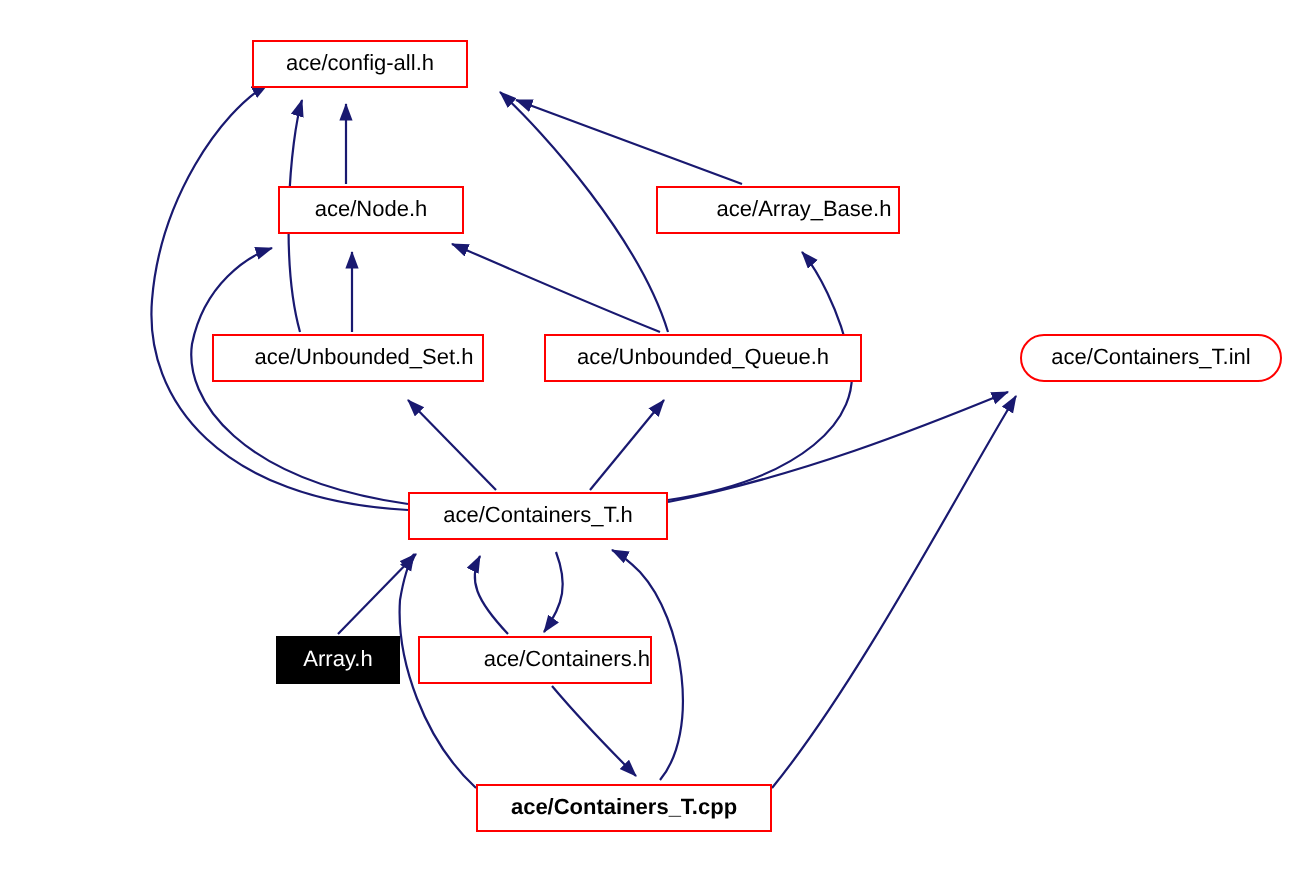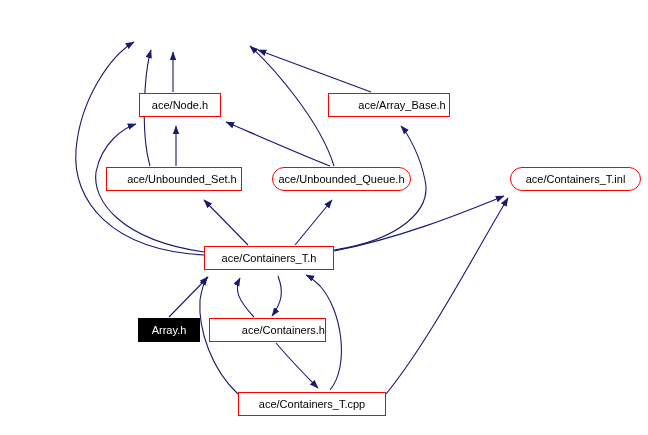--- a/index.html
+++ b/index.html
@@ -88,41 +88,44 @@
       <path d="M278,276 C284,292 282,302 272,316"></path>
 
       <path d="M238,394 C212,370 198,330 200,300 C202,288 204,282 207,277"></path>
 
       <path d="M330,390 C350,366 342,310 320,286 C314,280 310,277 306,275"></path>
 
       <path d="M276,343 C292,362 308,378 318,388"></path>
     </g>
   </svg>
 
-  <div class="node" style="left:139px;top:93px;width:82px;height:24px;">
+  <div class="node" style="left:126px;top:20px;width:108px;height:24px;">
+    <span>ace/config-all.h</span>
+  </div>
+  <div class="node" style="left:139px;top:93px;width:93px;height:24px;">
     <span>ace/Node.h</span>
   </div>
   <div class="node" style="left:328px;top:93px;width:122px;height:24px;padding-left:26px;">
     <span>ace/Array_Base.h</span>
   </div>
   <div class="node" style="left:106px;top:167px;width:136px;height:24px;padding-left:16px;">
     <span>ace/Unbounded_Set.h</span>
   </div>
-  <div class="node" style="left:272px;top:167px;width:139px;height:24px;border-radius:12px;">
+  <div class="node" style="left:272px;top:167px;width:159px;height:24px;">
     <span>ace/Unbounded_Queue.h</span>
   </div>
   <div class="node" style="left:510px;top:167px;width:131px;height:24px;border-radius:12px;">
     <span>ace/Containers_T.inl</span>
   </div>
   <div class="node" style="left:204px;top:246px;width:130px;height:24px;">
     <span>ace/Containers_T.h</span>
   </div>
   <div class="node current" style="left:138px;top:318px;width:62px;height:24px;">
     <span>Array.h</span>
   </div>
   <div class="node" style="left:209px;top:318px;width:117px;height:24px;justify-content:flex-end;">
     <span>ace/Containers.h</span>
   </div>
-  <div class="node" style="left:238px;top:392px;width:148px;height:24px;">
+  <div class="node" style="left:238px;top:392px;width:148px;height:24px;font-weight:bold;">
     <span>ace/Containers_T.cpp</span>
   </div>
 
 </div>
 
 </body></html>

